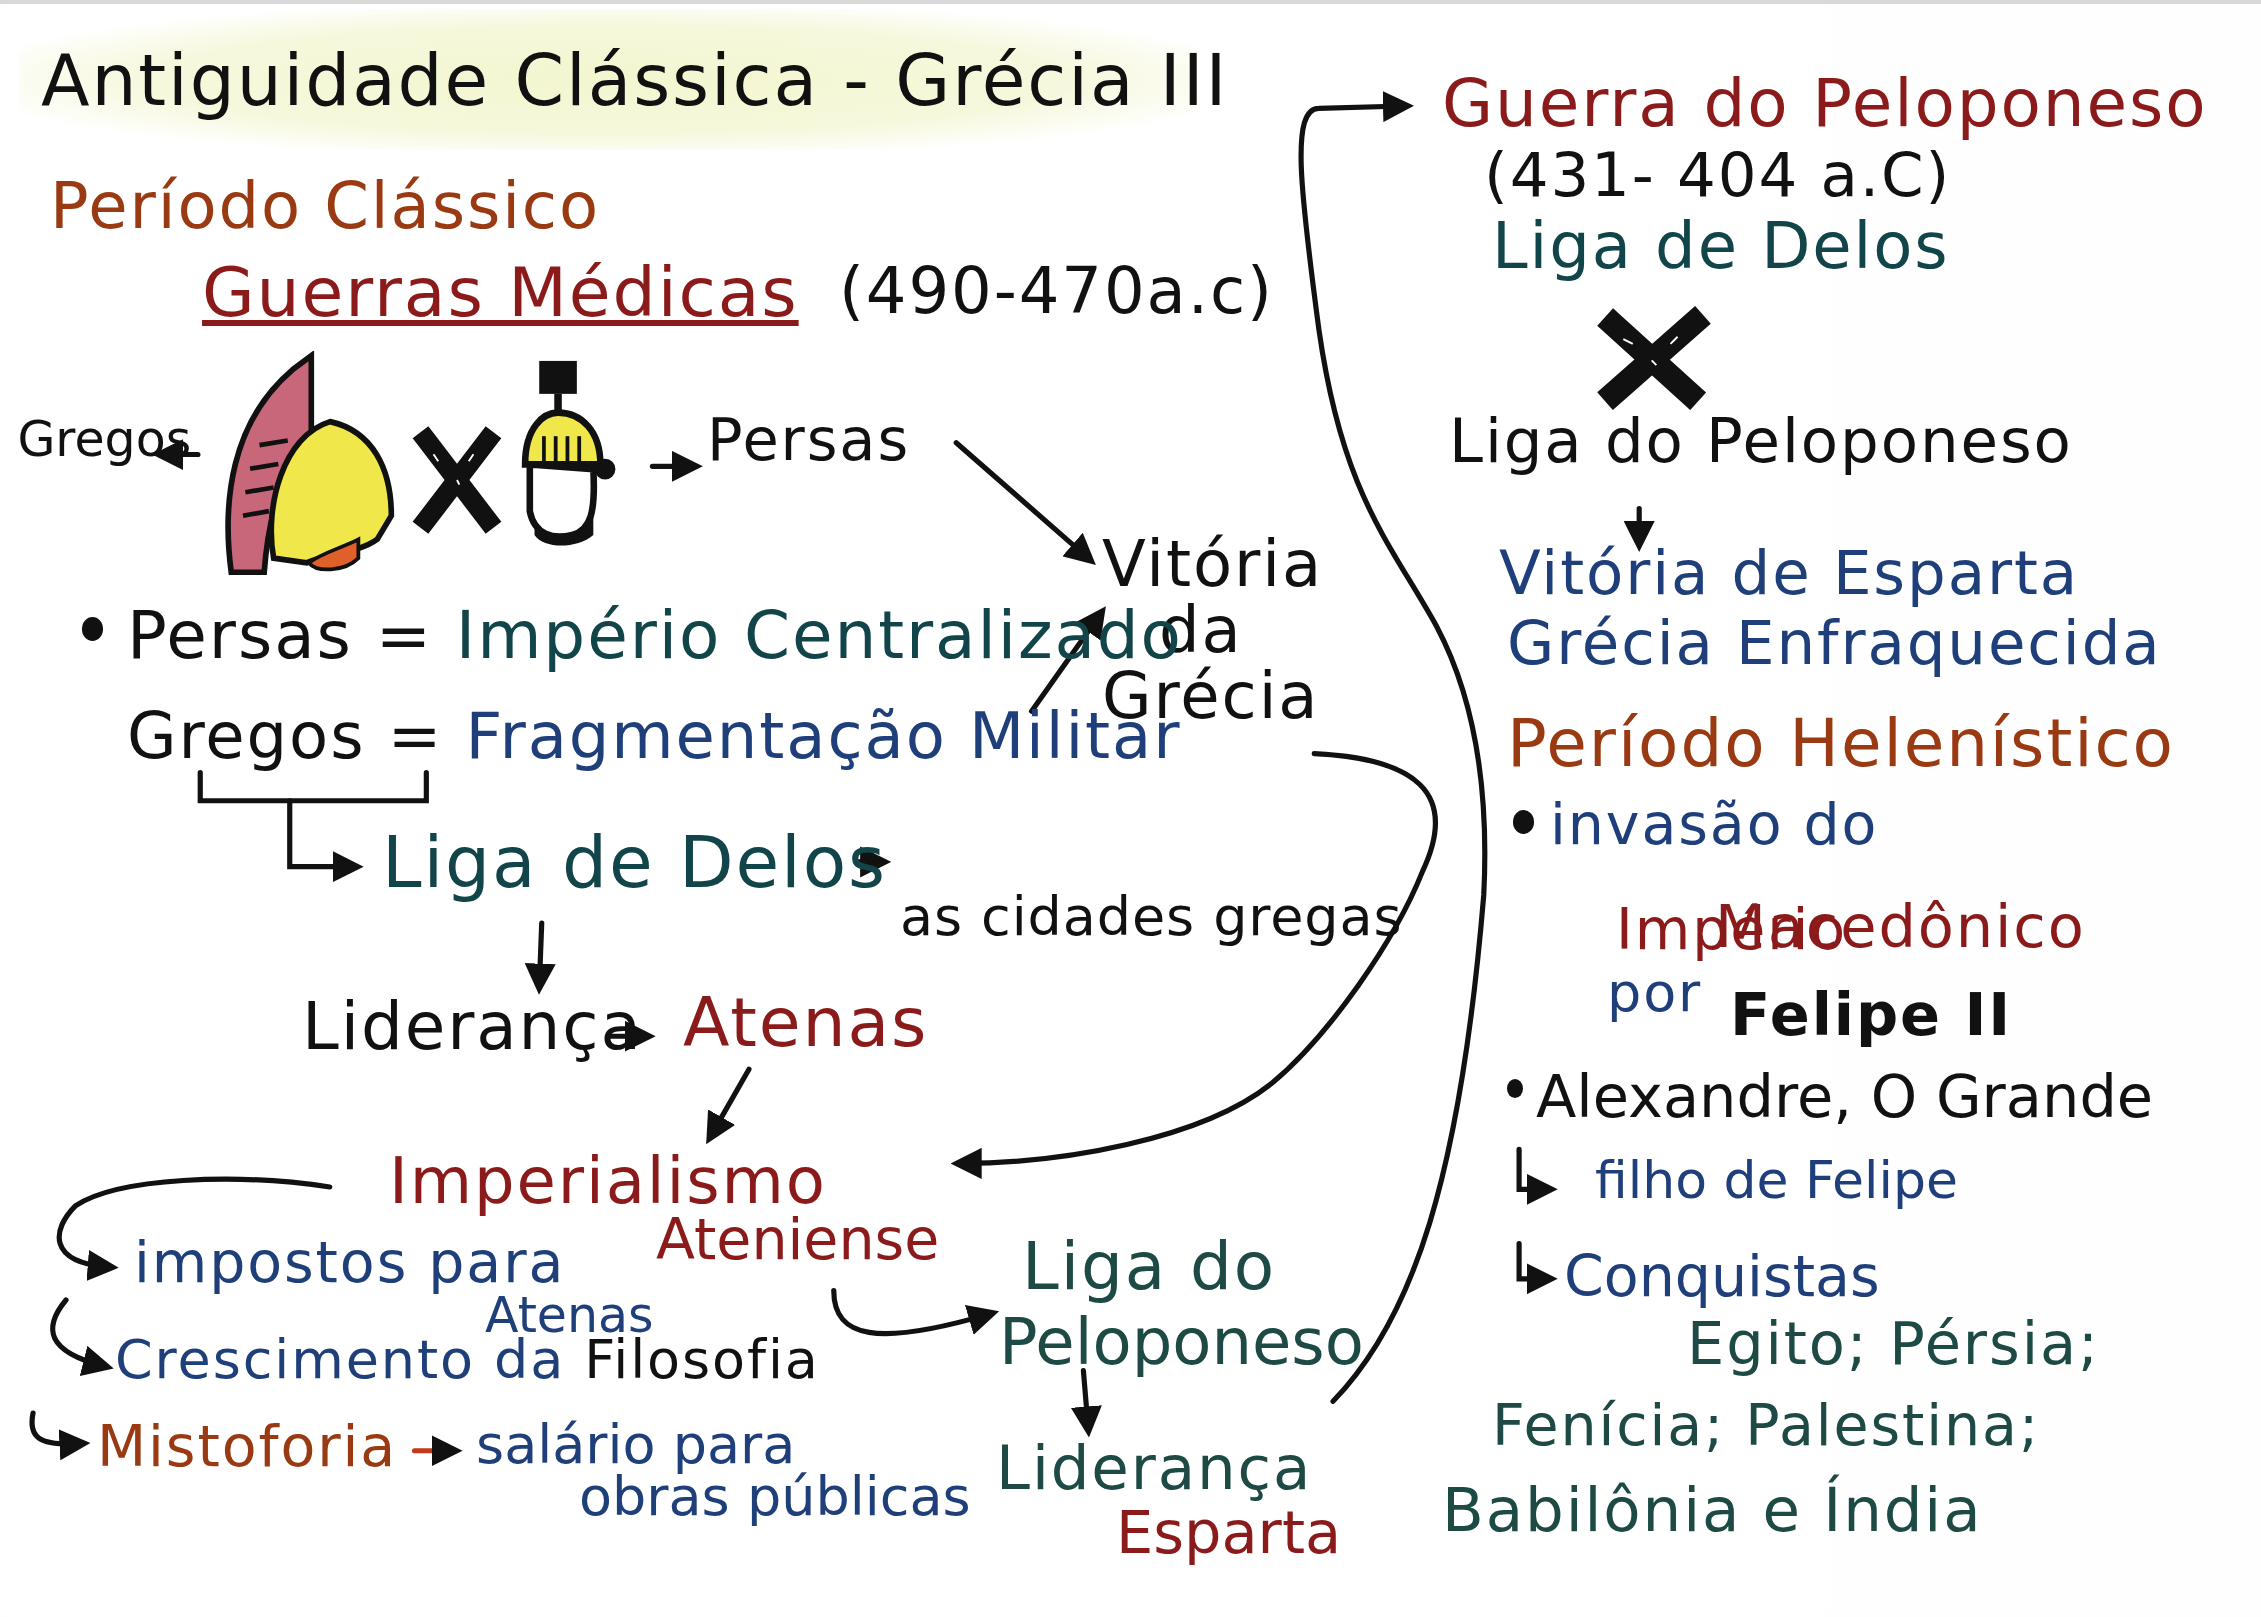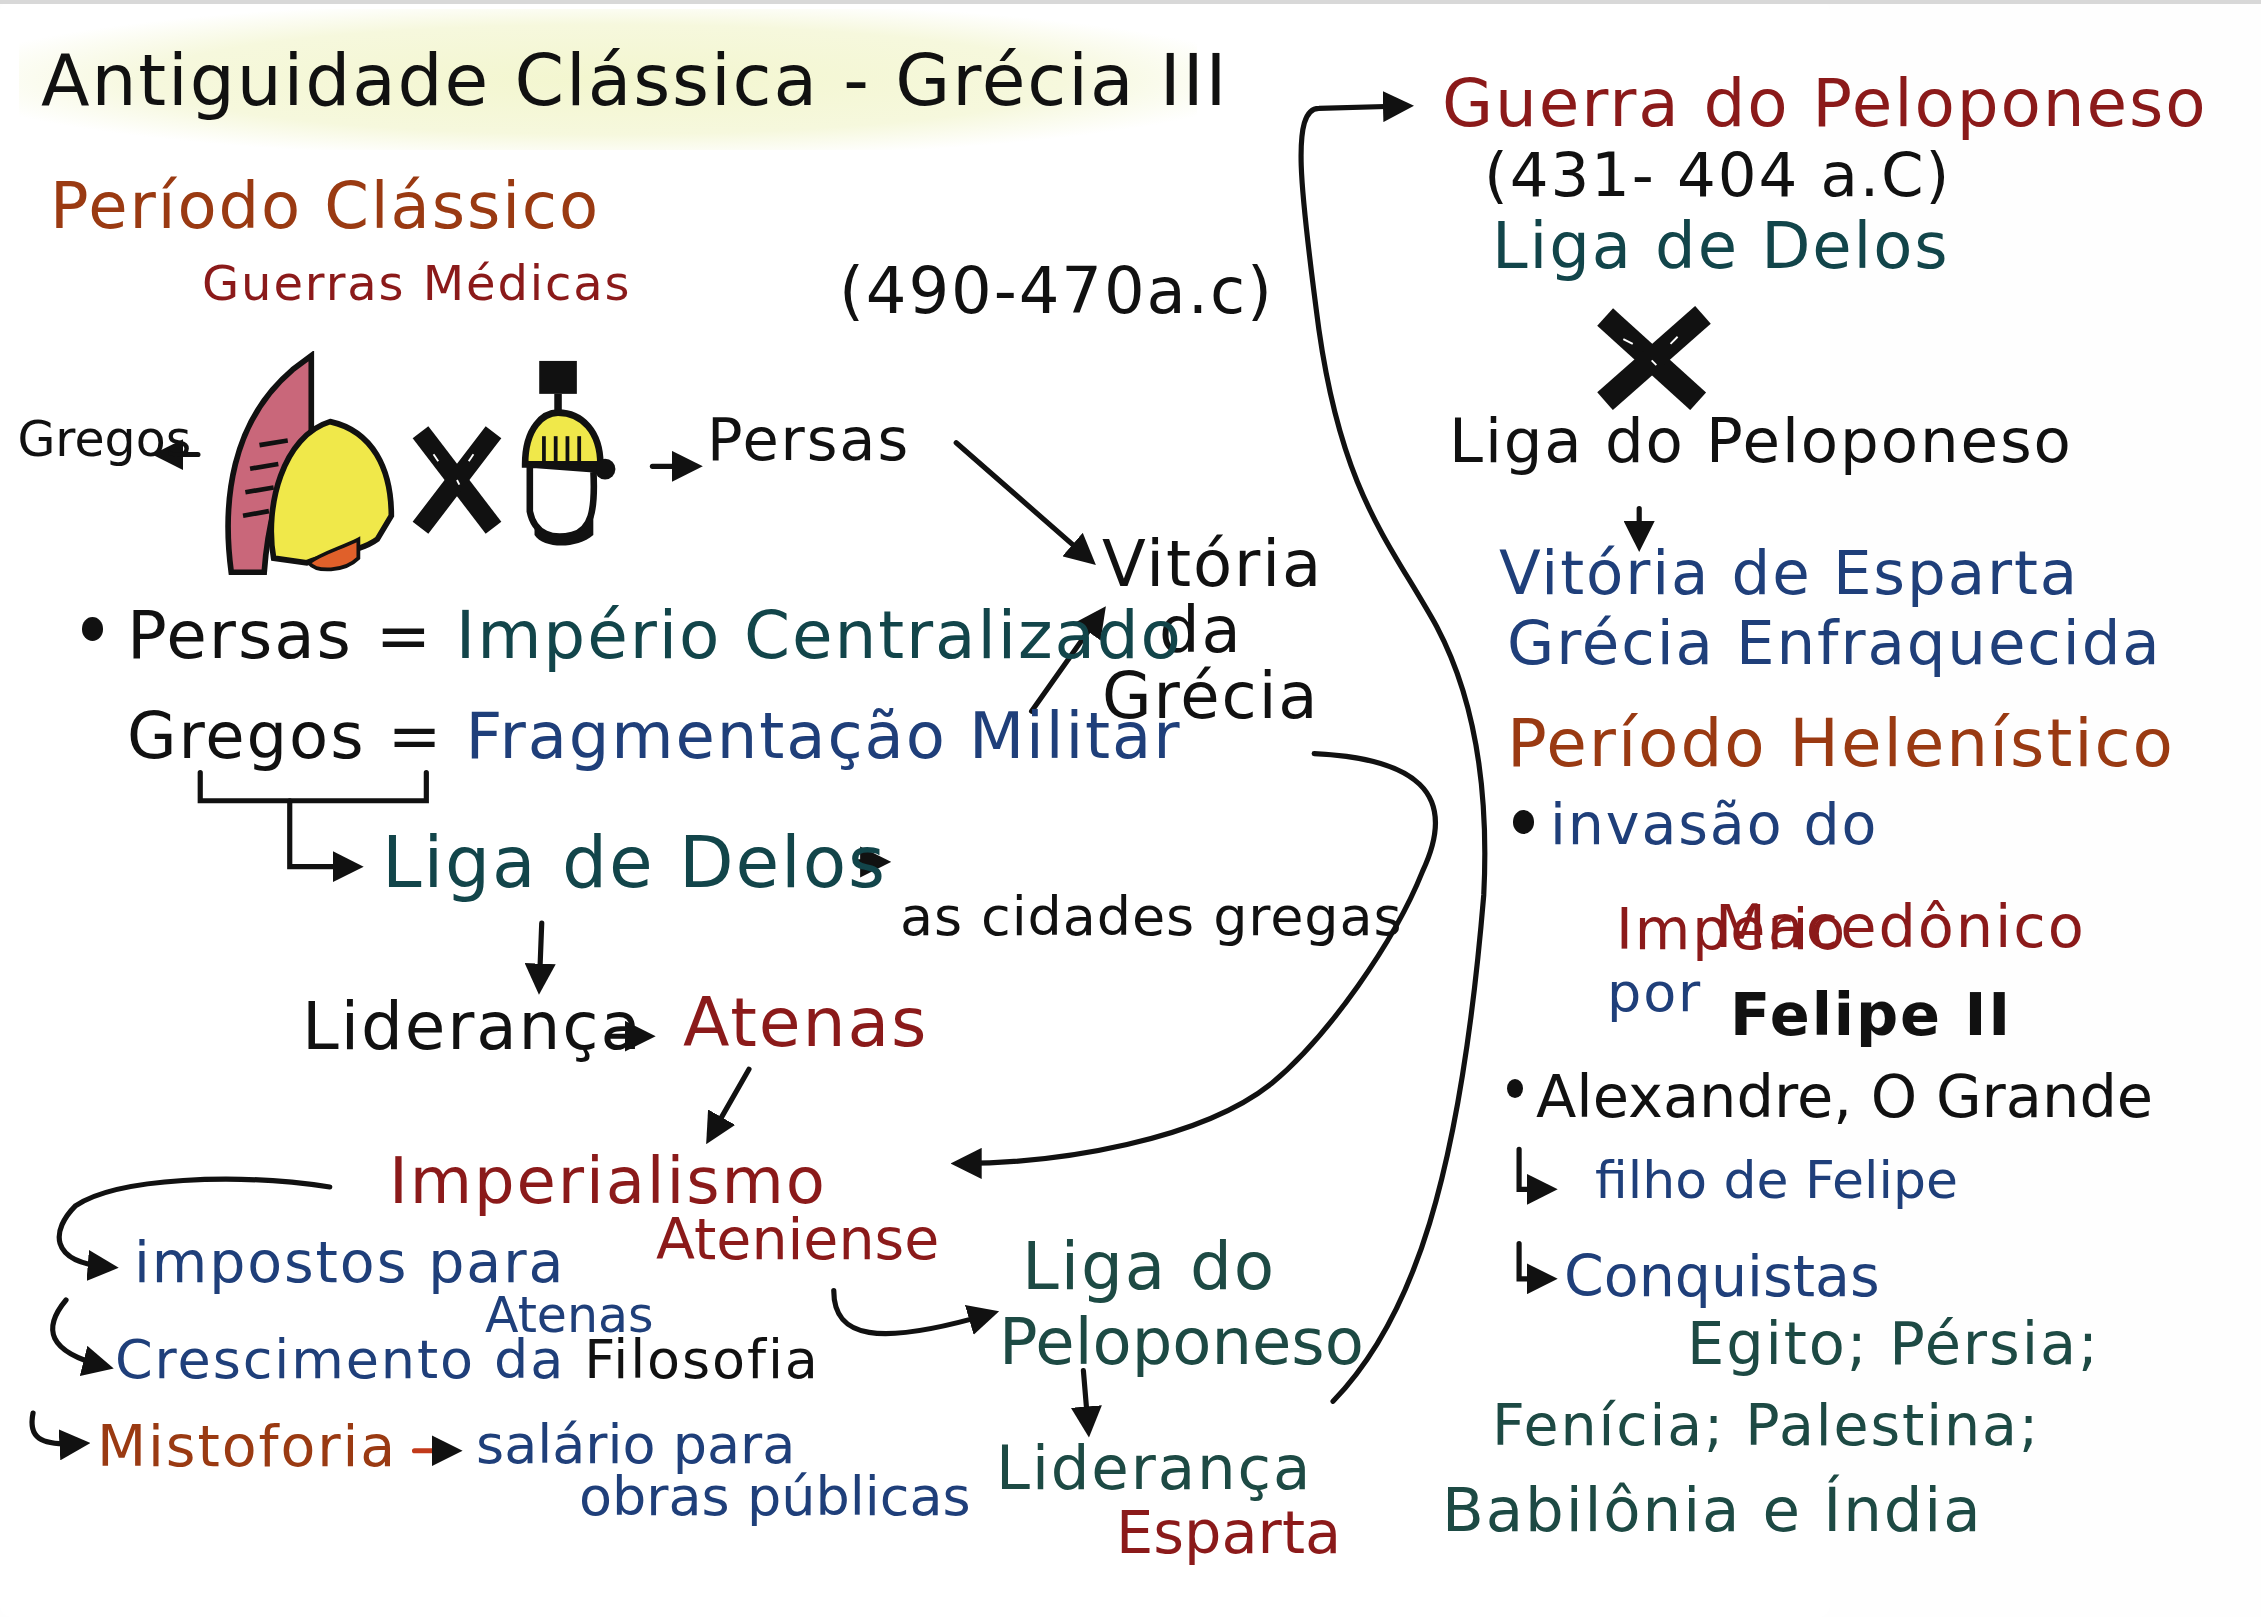--- a/index.html
+++ b/index.html
@@ -69,21 +69,21 @@
       <line x1="3480" y1="1080" x2="3480" y2="1150" marker-end="url(#ah)"></line>
 
       <path d="M3225,2440 L3225,2525 L3285,2525" marker-end="url(#ah)"></path>
       <path d="M3225,2640 L3225,2715 L3285,2715" marker-end="url(#ah)"></path>
     </g>
   </svg>
 
   <div class="t black" style="left:41px;top:45px;font-size:71px;">Antiguidade Clássica - Grécia III</div>
 
   <div class="t brown" style="left:50px;top:174px;font-size:64px;">Período Clássico</div>
-  <div class="t red" style="left:202px;top:259px;font-size:48px;">Guerras Médicas</div>
+  <div class="t red" style="left:202px;top:259px;font-size:68px;text-decoration:underline;">Guerras Médicas</div>
   <div class="t black" style="left:839px;top:259px;font-size:64px;">(490-470a.c)</div>
 
   <div class="t black" style="left:17.4px;top:415px;font-size:49px;letter-spacing:0;">Gregos</div>
 
   <svg style="position:absolute;left:217px;top:351px;" width="198" height="226" viewBox="0 0 420 480">
     <path d="M30,470 C10,320 30,150 160,40 L200,10 L200,190 C150,230 110,330 100,470 Z" fill="#c9677a" stroke="#111" stroke-width="12"></path>
     <g stroke="#111" stroke-width="10">
       <line x1="60" y1="300" x2="120" y2="290"></line>
       <line x1="55" y1="350" x2="110" y2="340"></line>
       <line x1="70" y1="250" x2="130" y2="240"></line>

